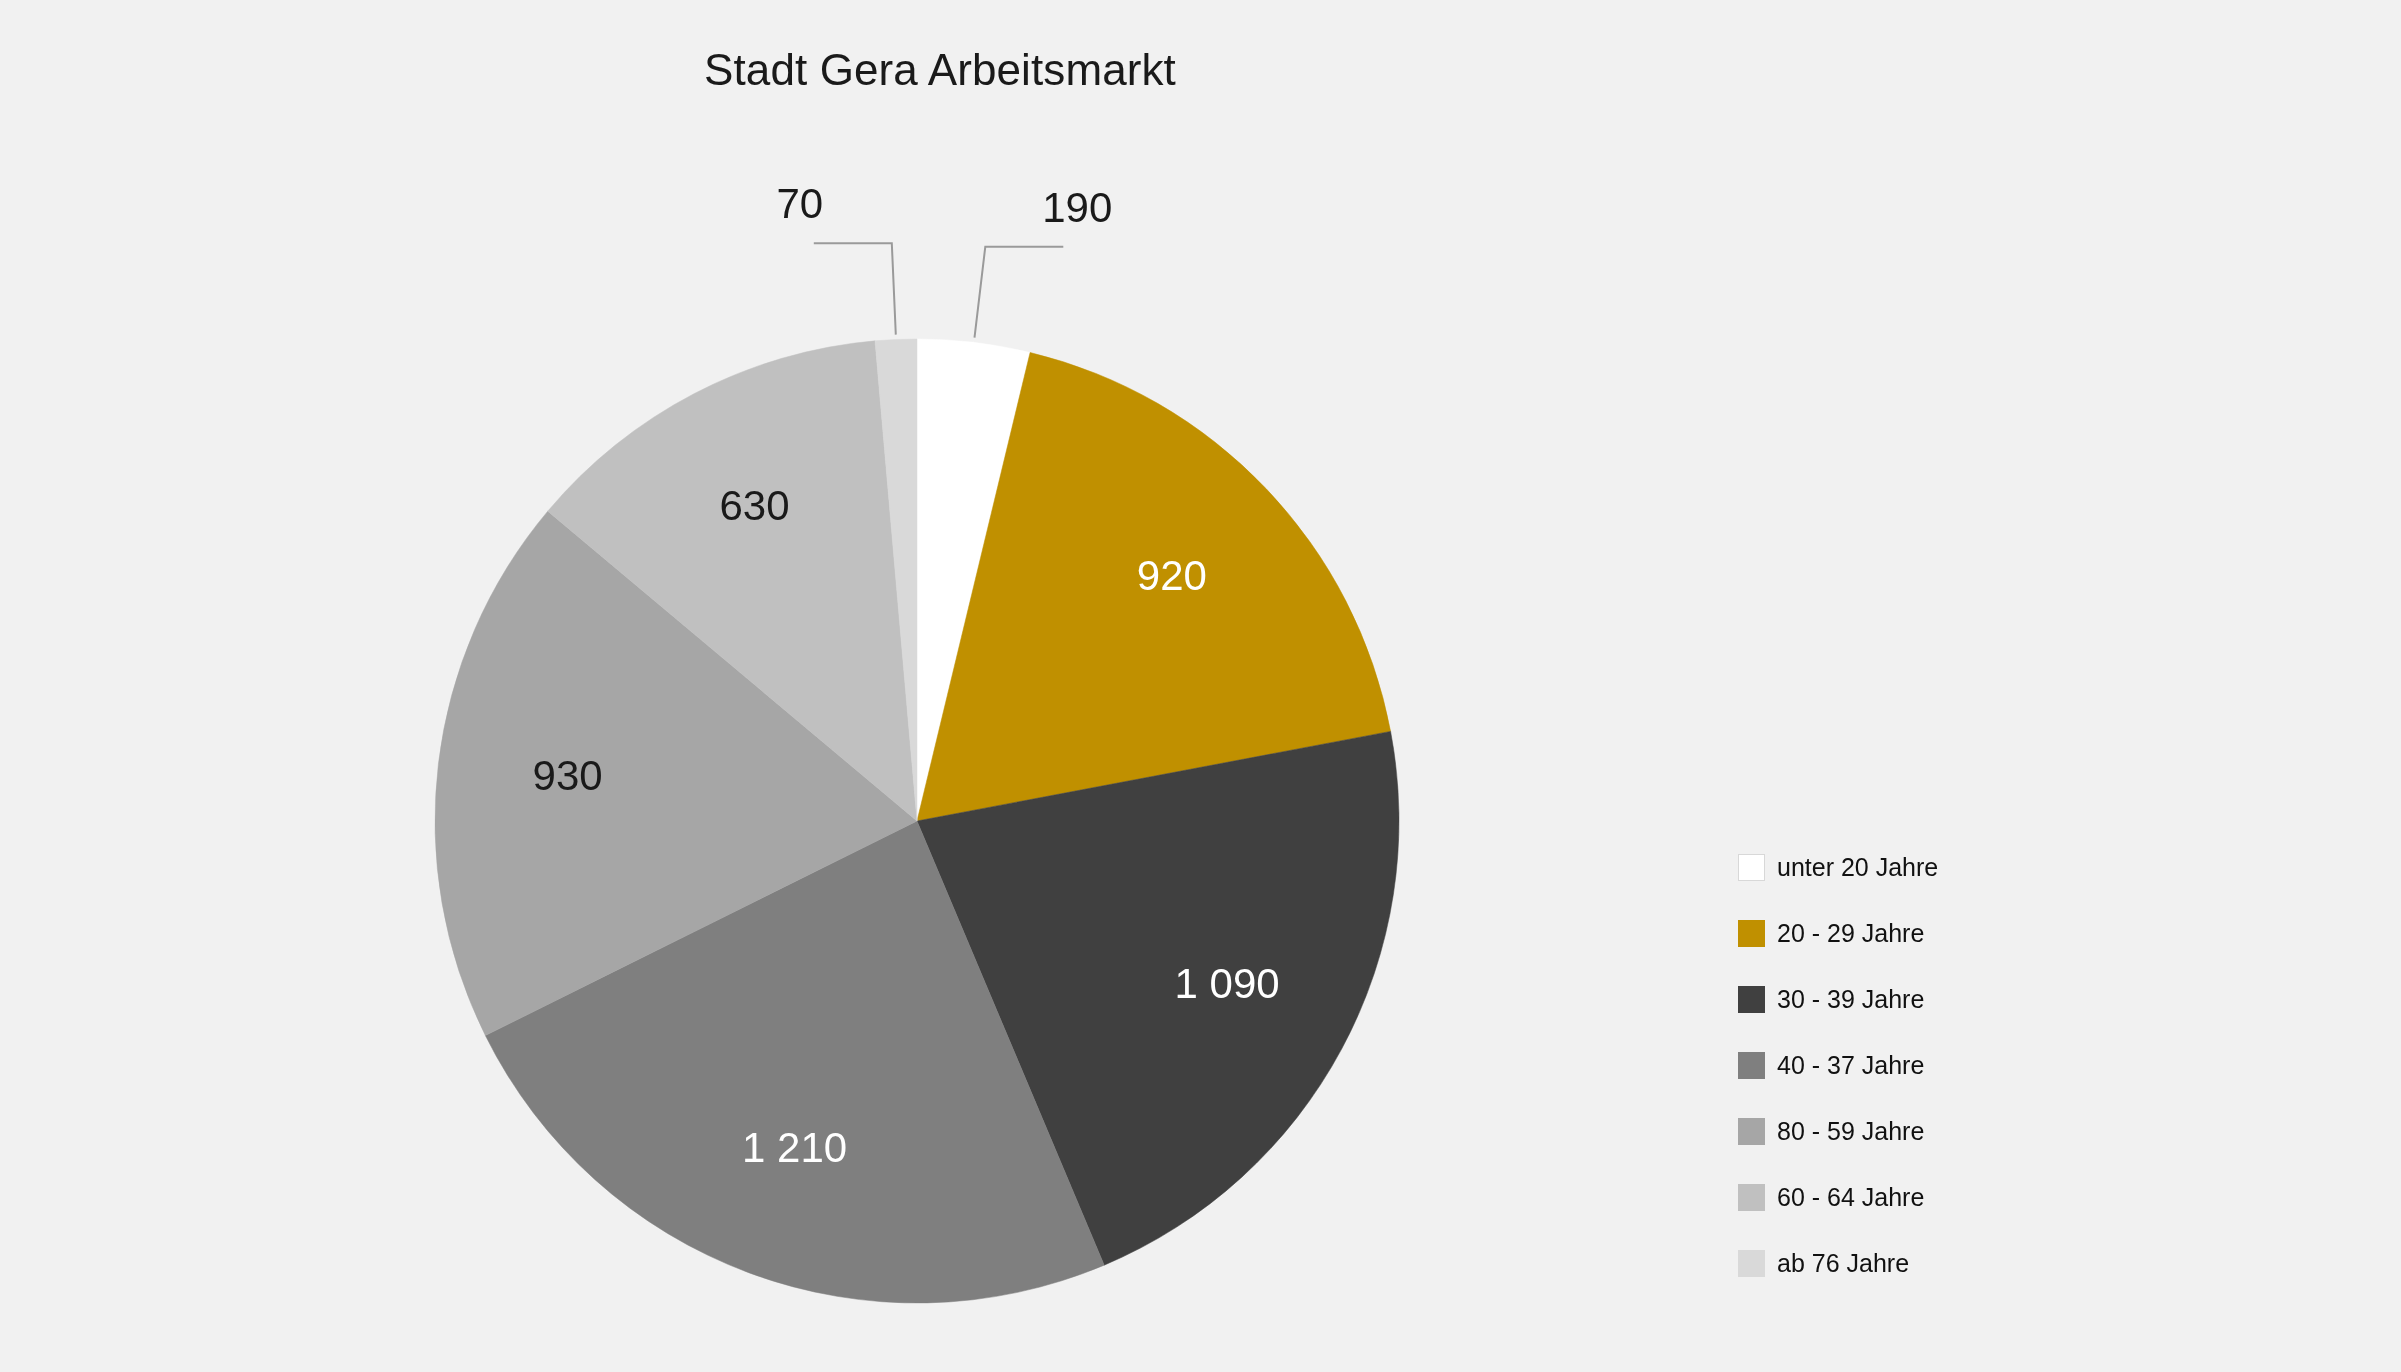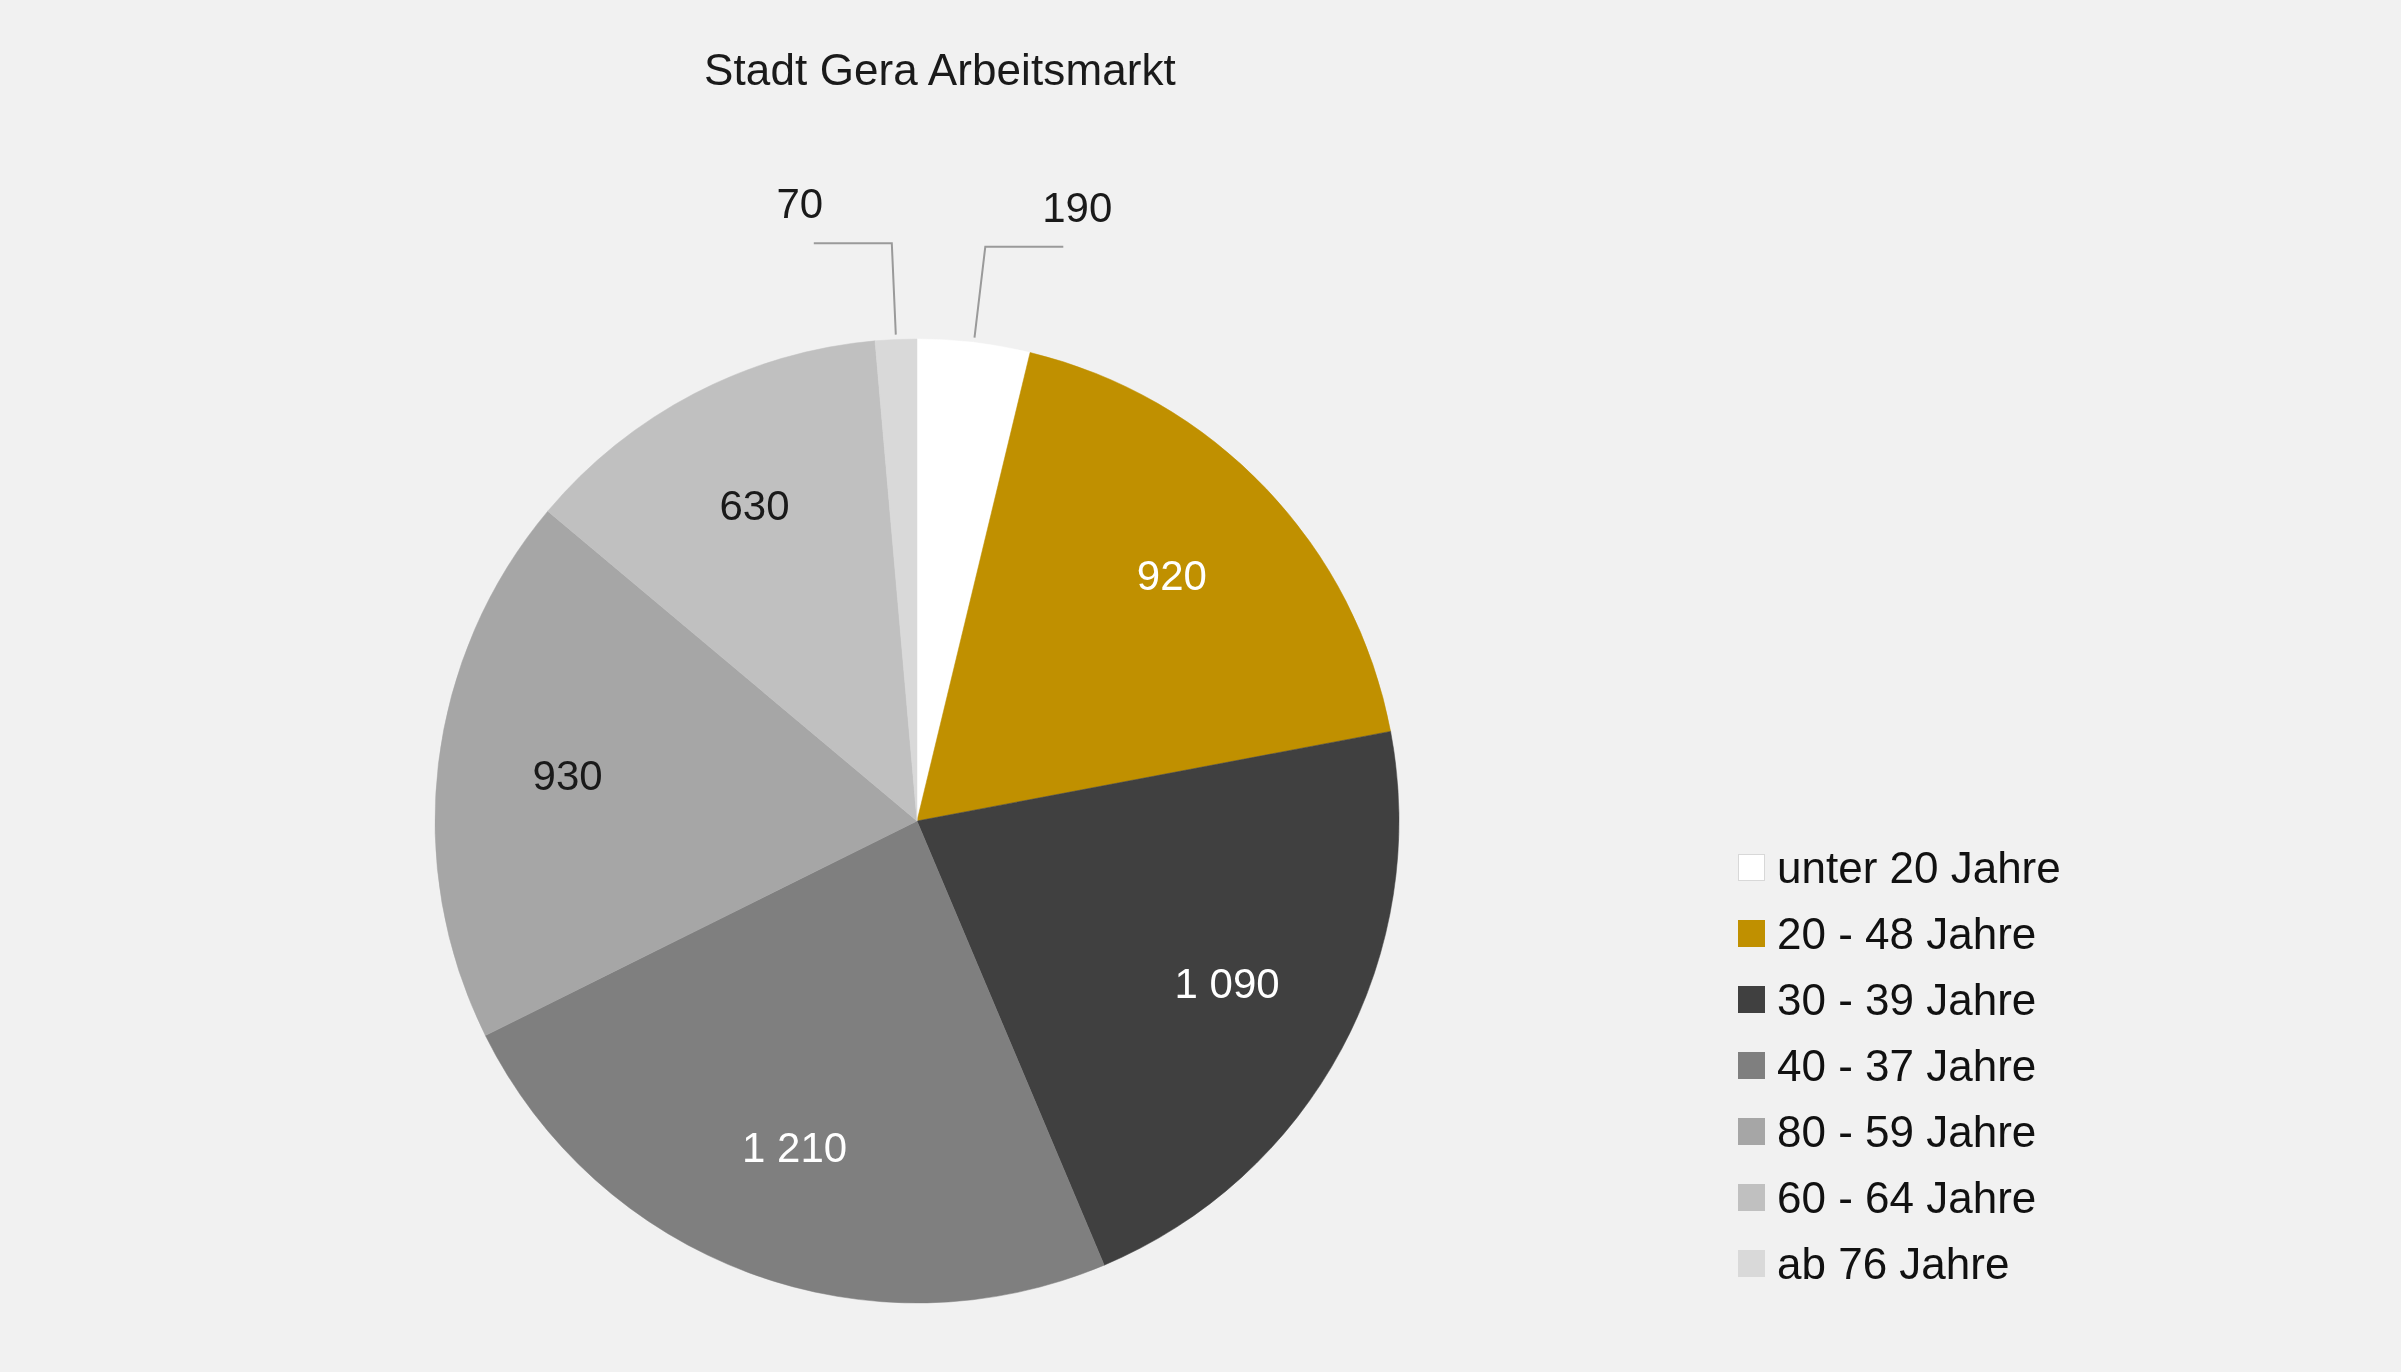--- a/index.html
+++ b/index.html
@@ -51,21 +51,21 @@
     height: 66px;
   }
   .legend-swatch {
     width: 27px;
     height: 27px;
     flex: 0 0 27px;
     margin-right: 12px;
     box-sizing: border-box;
   }
   .legend-label {
-    font-size: 44px;
+    font-size: 25px;
     line-height: 39px;
     color: #111111;
     white-space: nowrap;
   }
   .slice-label {
     font-size: 42px;
     dominant-baseline: middle;
     text-anchor: middle;
     font-family: "Liberation Sans", sans-serif;
   }
@@ -104,21 +104,21 @@
       </g>
   </svg>
 
   <div class="legend" id="legend">
       <div class="legend-item">
         <span class="legend-swatch" style="background: rgb(255, 255, 255); border: 1px solid rgb(216, 216, 216);"></span>
         <span class="legend-label">unter 20 Jahre</span>
       </div>
       <div class="legend-item">
         <span class="legend-swatch" style="background: rgb(192, 144, 0);"></span>
-        <span class="legend-label">20 - 48 Jahre</span>
+        <span class="legend-label">20 - 29 Jahre</span>
       </div>
       <div class="legend-item">
         <span class="legend-swatch" style="background: rgb(64, 64, 64);"></span>
         <span class="legend-label">30 - 39 Jahre</span>
       </div>
       <div class="legend-item">
         <span class="legend-swatch" style="background: rgb(127, 127, 127);"></span>
         <span class="legend-label">40 - 37 Jahre</span>
       </div>
       <div class="legend-item">

